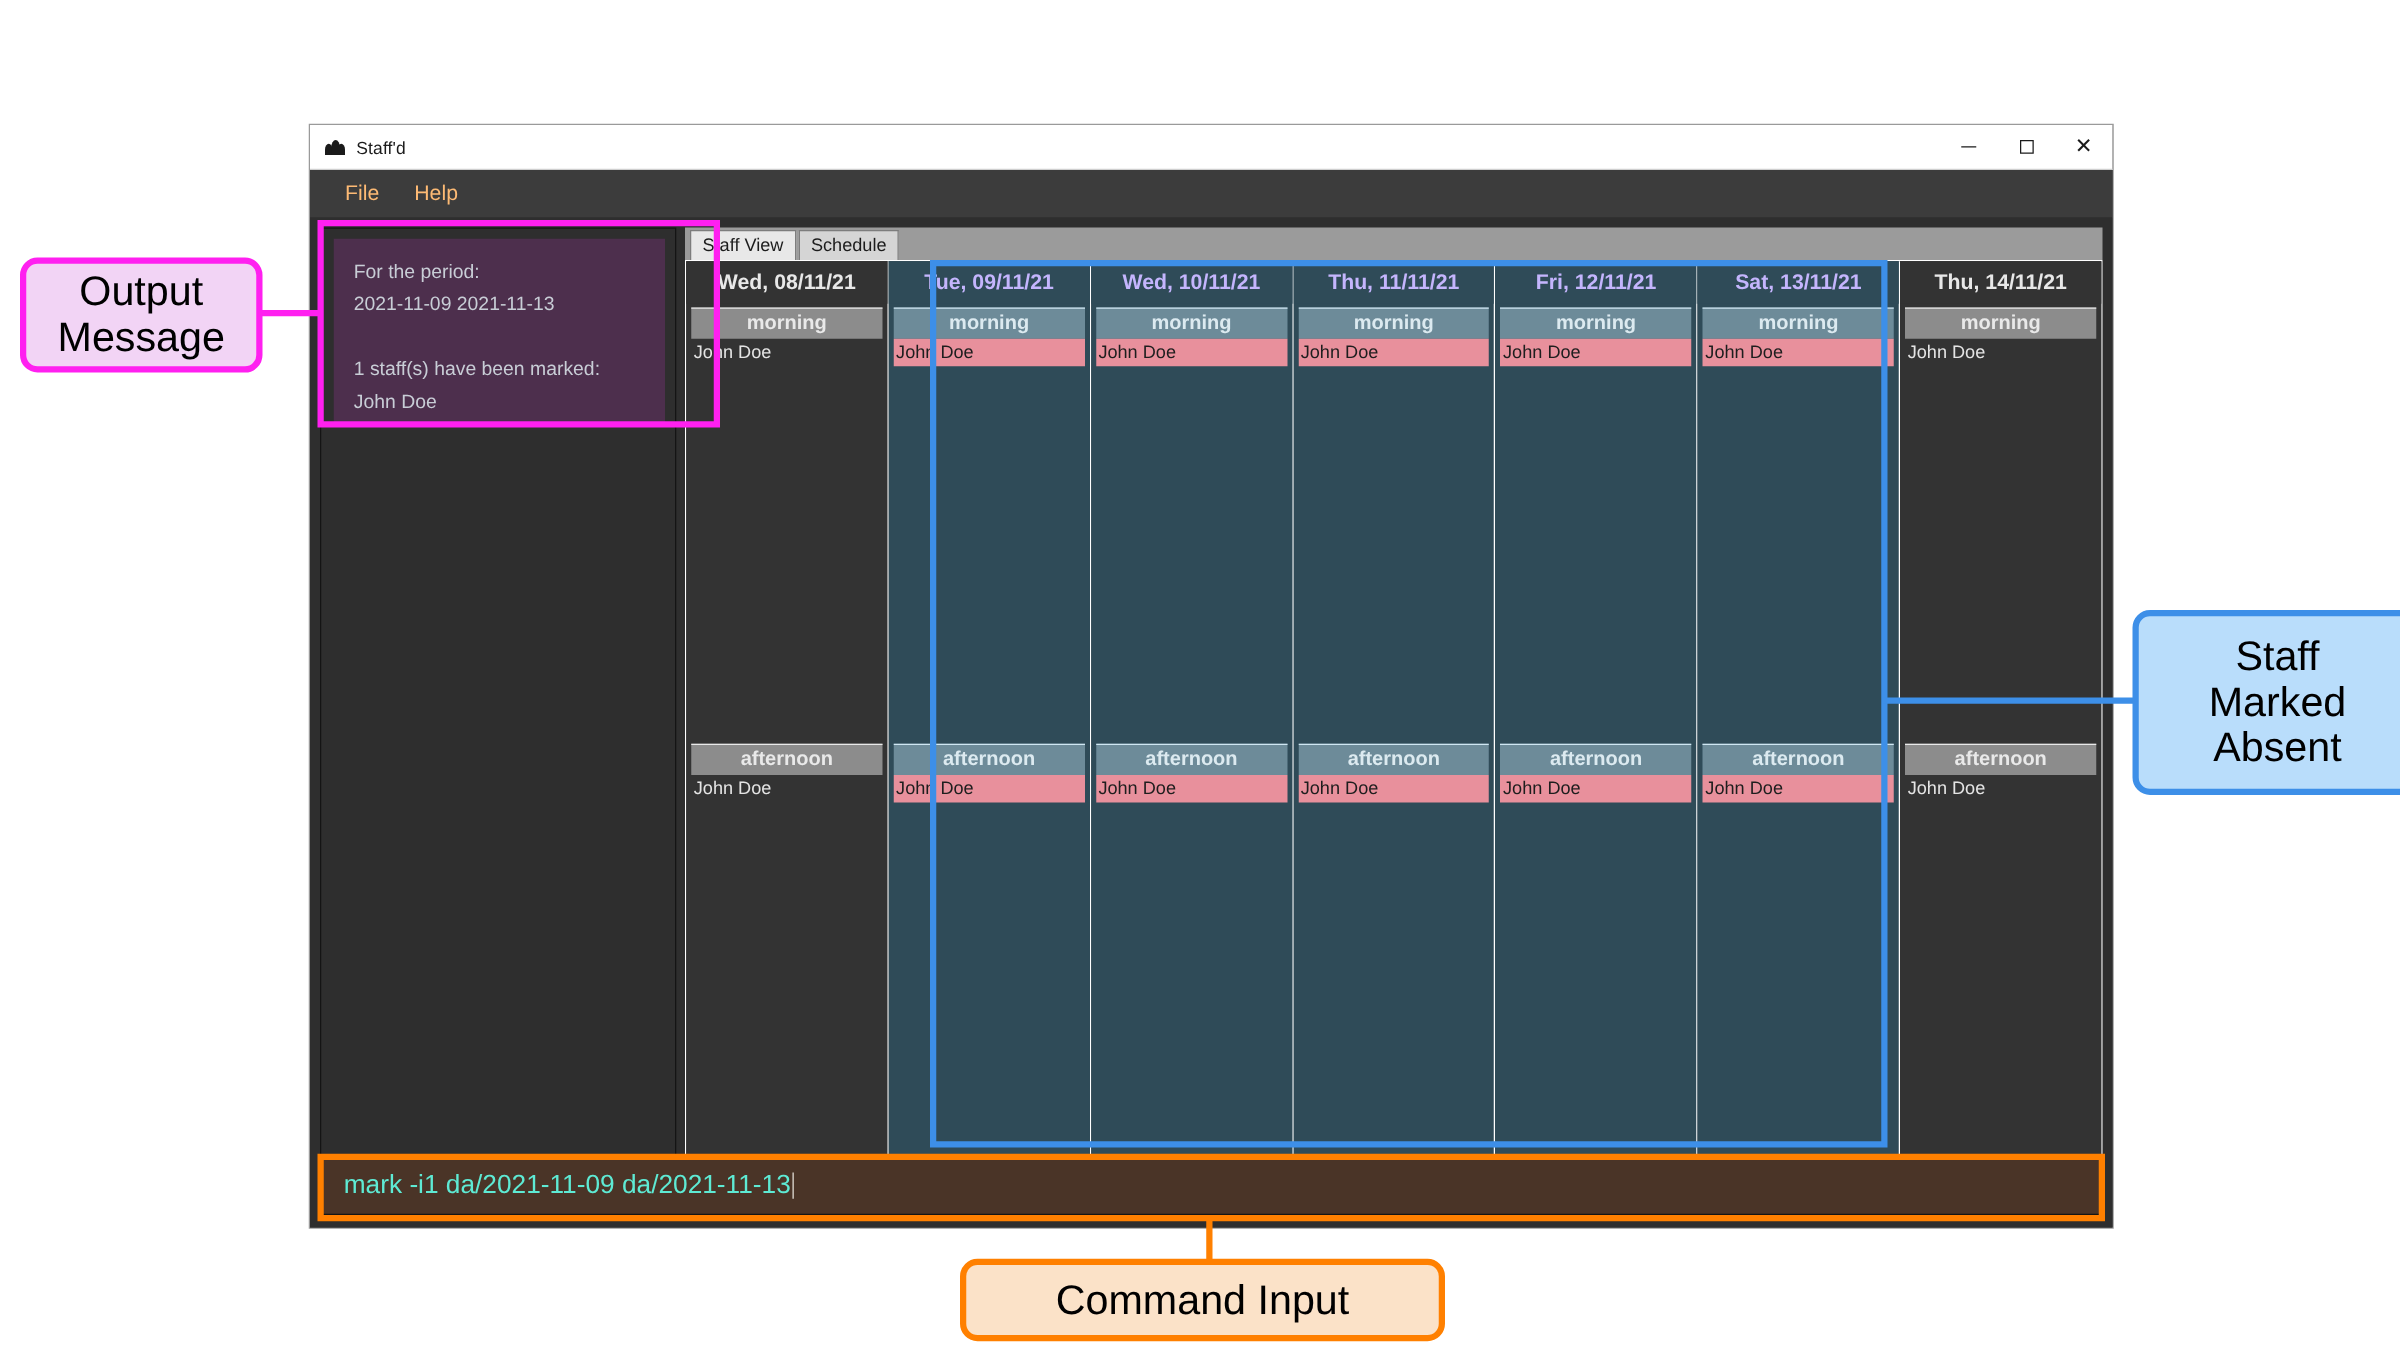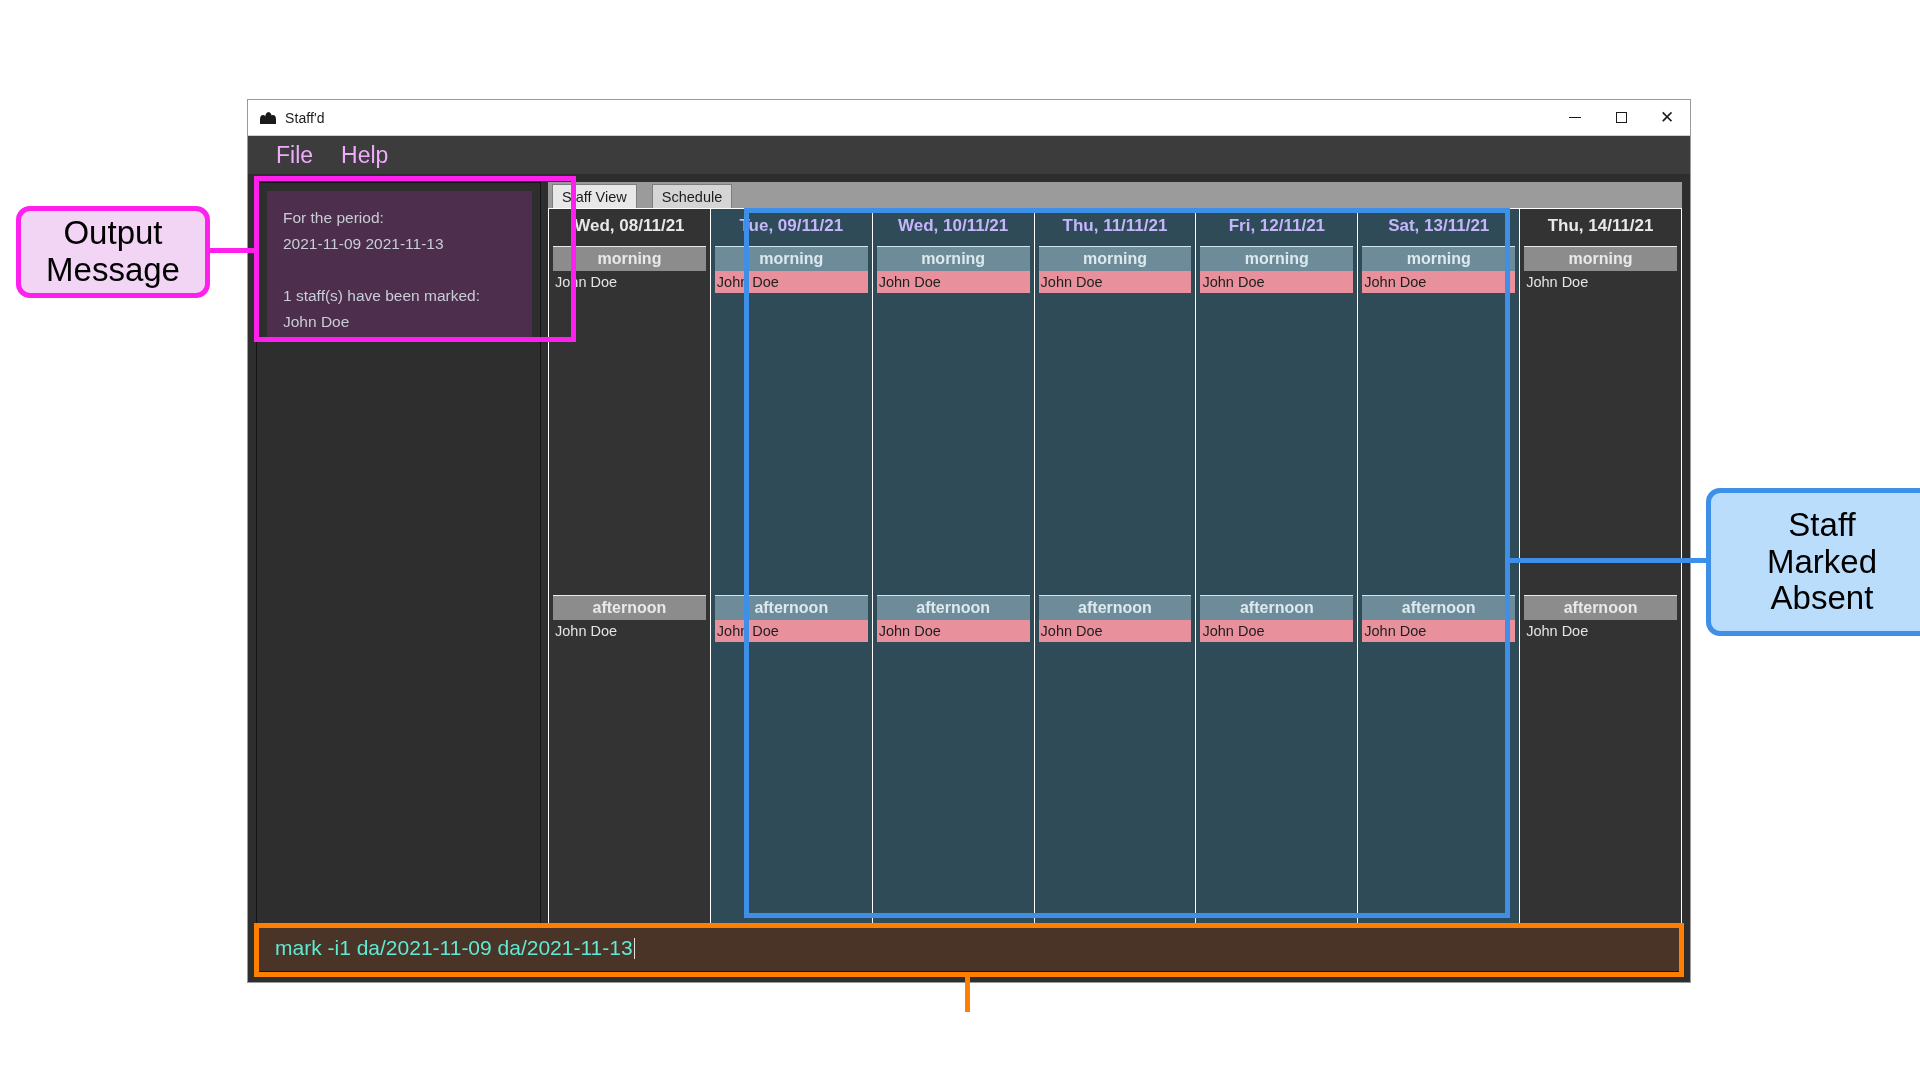--- a/index.html
+++ b/index.html
@@ -52,21 +52,21 @@
   .win-btn .glyph-close { font-size: 17px; font-family: "DejaVu Sans", sans-serif; }
 
   
   #menu-bar {
     height: 38px;
     background: #3c3c3c;
     display: flex; align-items: center;
     padding-left: 16px;
   }
   .menu-item {
-    color: #f0abfc; font-size: 23px;
+    color: #fdba74; font-size: 17px;
     padding: 3px 12px; margin-right: 4px;
   }
 
   
   #app-body {
     position: absolute;
     left: 0; top: 74px; right: 0; bottom: 0;
     background: #2e2e2e;
   }
 
@@ -103,21 +103,21 @@
     display: flex; align-items: flex-end;
     padding-left: 4px;
   }
   .tab {
     height: 24px; padding: 0 9px;
     display: flex; align-items: center;
     font-size: 14.5px; color: #1c1c1c;
     background: #d5d5d5;
     border: 1px solid #7d7d7d;
     border-bottom: none;
-    margin-right: 15px;
+    margin-right: 2px;
   }
   .tab.active { background: #e8e8e8; }
 
   
   #calendar {
     position: absolute;
     left: 0; top: 26px; right: 0; bottom: 0;
     display: flex;
     background: #323232;
     border: 1px solid #ffffff;
@@ -408,14 +408,17 @@
 
   <div class="callout" id="callout-output">
       <span style="white-space: pre-line;">Output
 Message</span>
     </div>
   <div class="callout" id="callout-absent">
       <span style="white-space: pre-line;">Staff
 Marked
 Absent</span>
     </div>
+  <div class="callout" id="callout-command">
+      <span style="white-space: pre-line;">Command Input</span>
+    </div>
 
 </div>
 
 </body></html>

